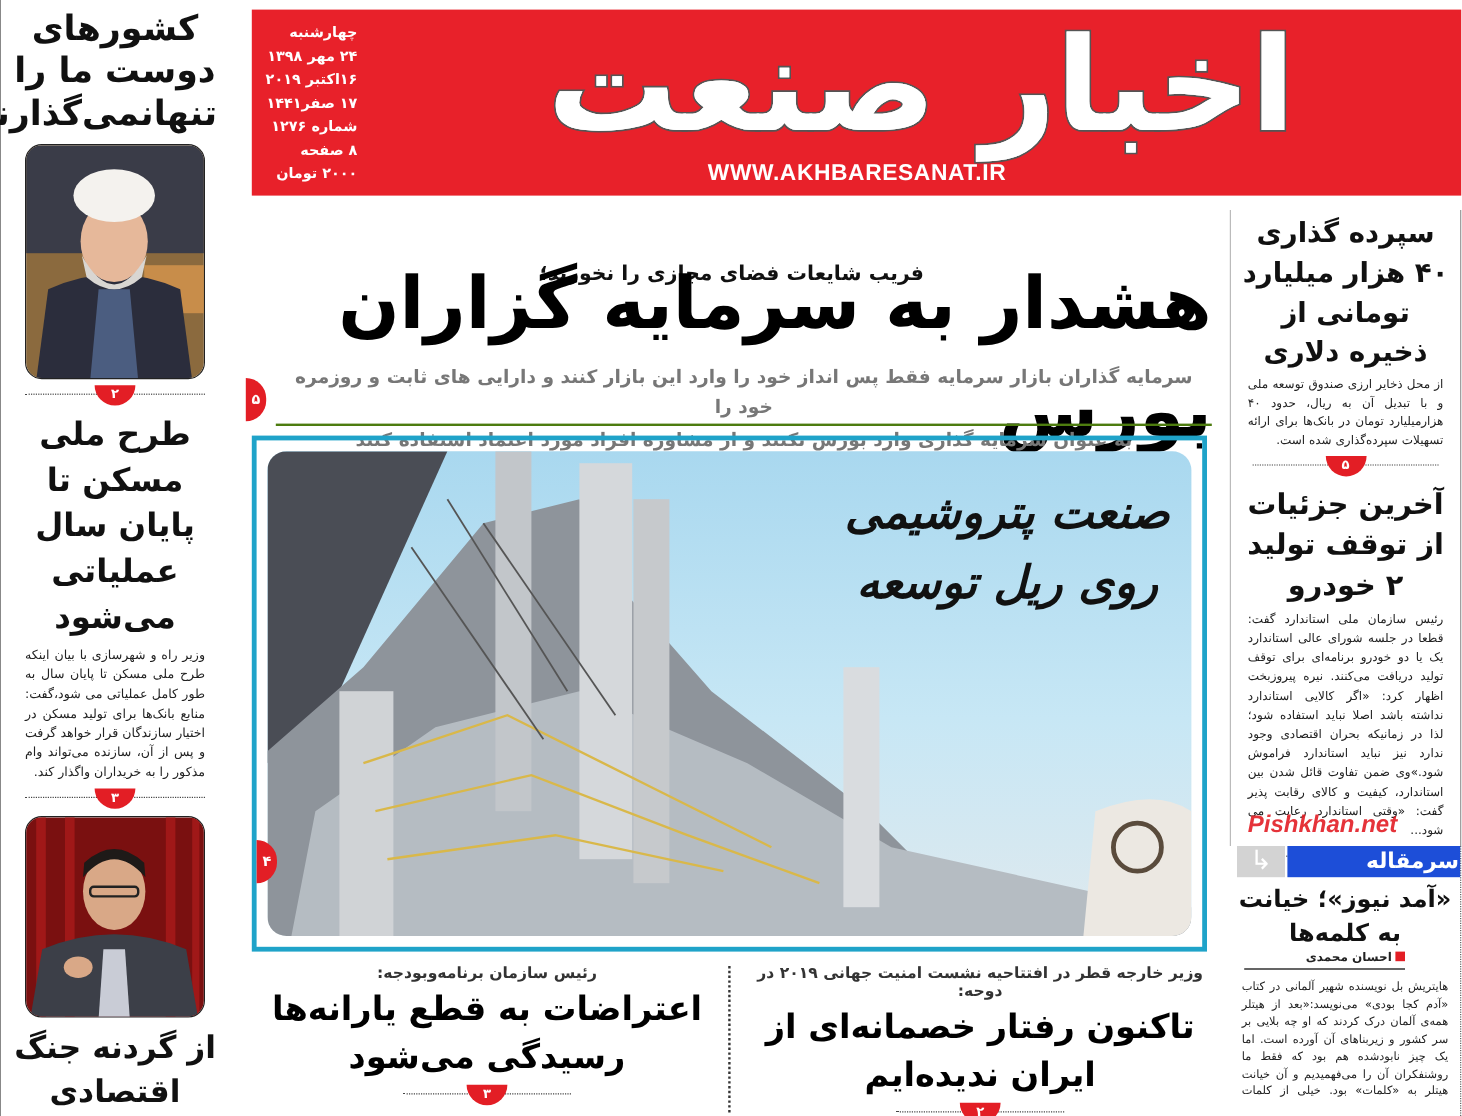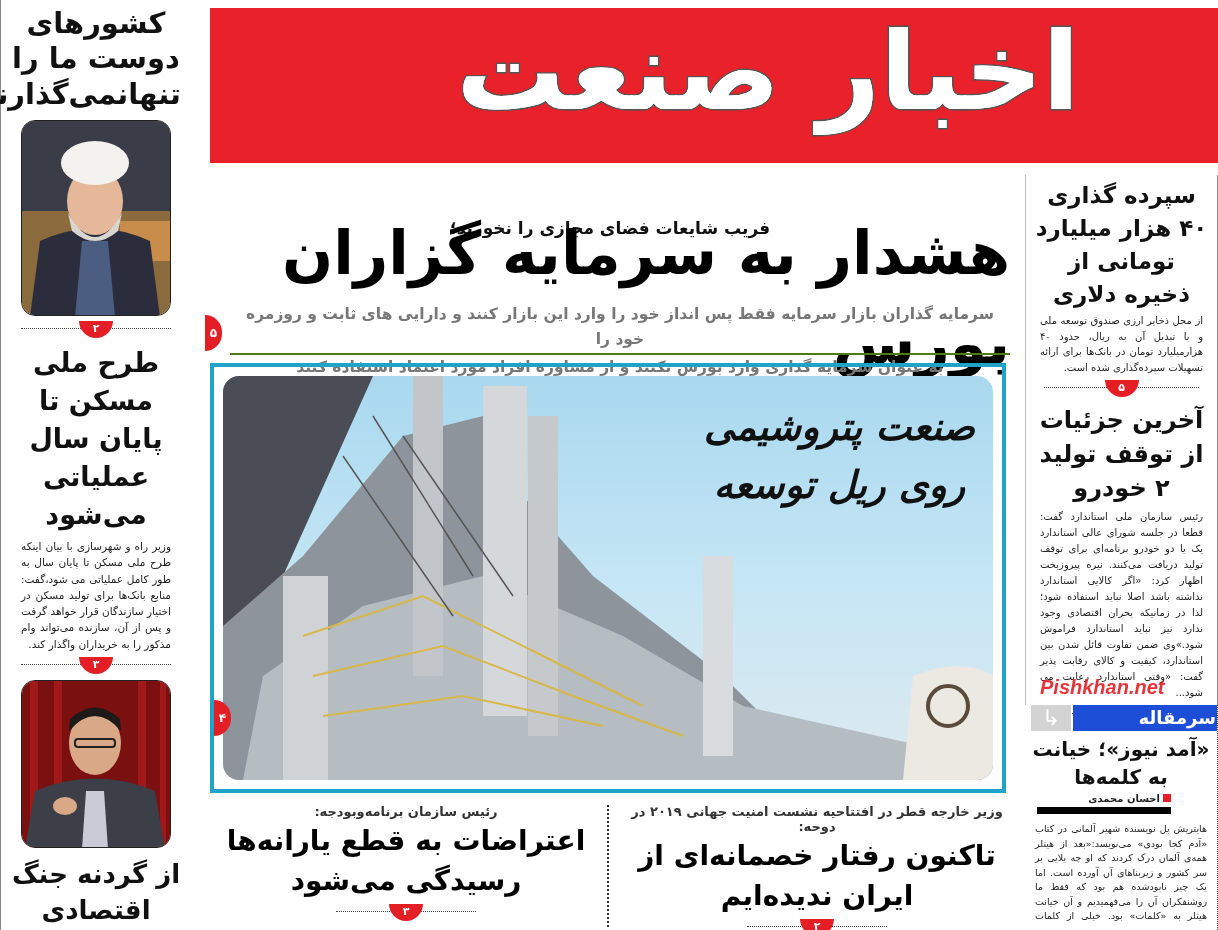--- a/index.html
+++ b/index.html
@@ -43,21 +43,21 @@
   .bottom-story .kicker { font-size: 13px; font-weight: bold; color: #333; margin-top: 4px; }
   .bottom-story .title { font-size: 28px; font-weight: bold; color: #000; line-height: 40px; margin-top: 2px; }
   #bottom-divider { left: 607px; top: 805px; height: 122px; border-left: 2px dotted #333; }
 
   
   #right-col { left: 1025px; top: 175px; width: 193px; height: 530px; border-right: 1px solid #888; border-left: 1px solid #bbb; padding: 0 8px; }
   #editorial { left: 1025px; top: 705px; width: 193px; height: 225px; border-right: 1px dotted #444; }
   .ed-bar { position: relative; height: 26px; margin-left: 6px; }
   .ed-bar .grey { position: absolute; left: 0; top: 0; width: 40px; height: 26px; background: #d3d3d3; color: #fff; font-size: 22px; line-height: 26px; text-align: center; }
   .ed-bar .red { position: absolute; left: 42px; right: 0; top: 0; height: 26px; background: #1d4ed8; color: #fff; font-size: 18px; font-weight: bold; line-height: 26px; padding-right: 1px; }
-  .author { font-size: 10px; font-weight: bold; color: #222; margin: 2px 46px 8px 12px; border-bottom: 7px solid #000000; padding-bottom: 3px; }
+  .author { font-size: 10px; font-weight: bold; color: #222; margin: 2px 46px 8px 12px; border-bottom: 1px solid #000000; padding-bottom: 3px; }
   .author .sq { display: inline-block; width: 8px; height: 8px; background: #e31e25; margin-left: 3px; }
 
   .watermark { position: absolute; left: 1040px; top: 676px; font-family: "Liberation Sans", sans-serif; font-style: italic; font-weight: bold; font-size: 20px; color: #e31e25; direction: ltr; opacity: 0.9; }
 </style>
 </head>
 <body>
 
 <div id="left-col" class="col">
   <div class="side-title" style="font-size:29px;margin-top:6px;">کشورهای دوست ما را تنهانمی‌گذارند</div>
   <div class="photo" style="width:150px;height:196px;margin:8px auto 0;">
@@ -99,21 +99,31 @@
       <path d="M49 50 Q75 20 101 50 L100 38 Q75 15 50 38 Z" fill="#1e1a18"></path>
       <rect x="55" y="58" width="40" height="8" rx="3" fill="none" stroke="#222" stroke-width="2"></rect>
       <ellipse cx="45" cy="125" rx="12" ry="9" fill="#d9a887"></ellipse>
     </svg>
   </div>
   <div class="side-title" style="font-size:26px;line-height:36px;margin-top:8px;">از گردنه جنگ اقتصادی عبور کردیم</div>
 
 </div>
 
 <div id="masthead" class="col">
+  <div class="dateblock">
+    <div>چهارشنبه</div>
+    <div>۲۴ مهر ۱۳۹۸</div>
+    <div>۱۶اکتبر ۲۰۱۹</div>
+    <div>۱۷ صفر۱۴۴۱</div>
+    <div>شماره ۱۲۷۶</div>
+    <div>۸ صفحه</div>
+    <div>۲۰۰۰ تومان</div>
+  </div>
   <div class="logo">اخبار صنعت</div>
+  <div class="url">WWW.AKHBARESANAT.IR</div>
 </div>
 
 <div id="main-kicker" class="col">فریب شایعات فضای مجازی را نخورید؛</div>
 <div id="main-title" class="col">هشدار به سرمایه گزاران بورس</div>
 <div id="main-lead" class="col">
   <span>سرمایه گذاران بازار سرمایه فقط پس انداز خود را وارد این بازار کنند و دارایی های ثابت و روزمره خود را</span><br>
   <span>به عنوان سرمایه گذاری وارد بورس نکنند و از مشاوره افراد مورد اعتماد استفاده کنند</span>
 </div>
 <div class="side-tab" style="left:205px;top:315px;">۵</div>
 

